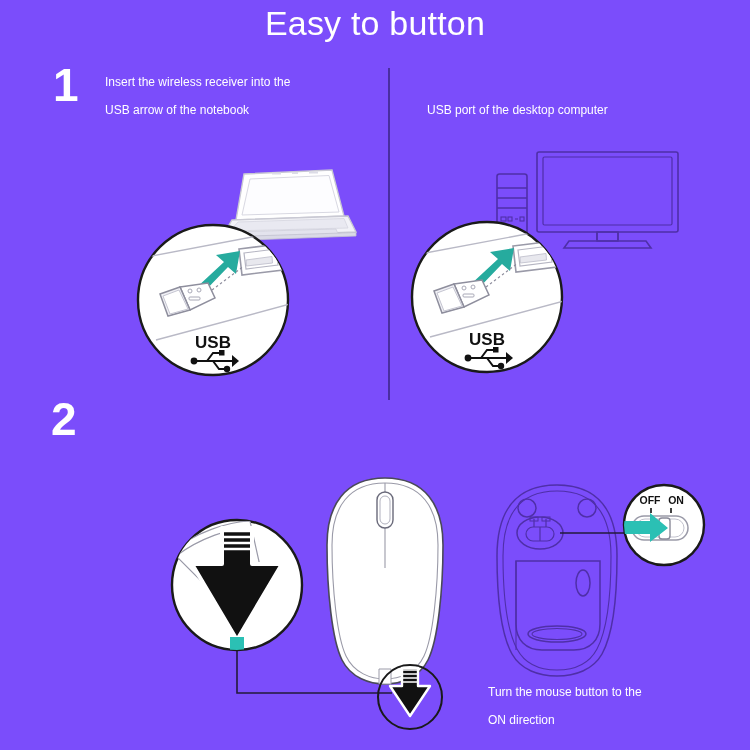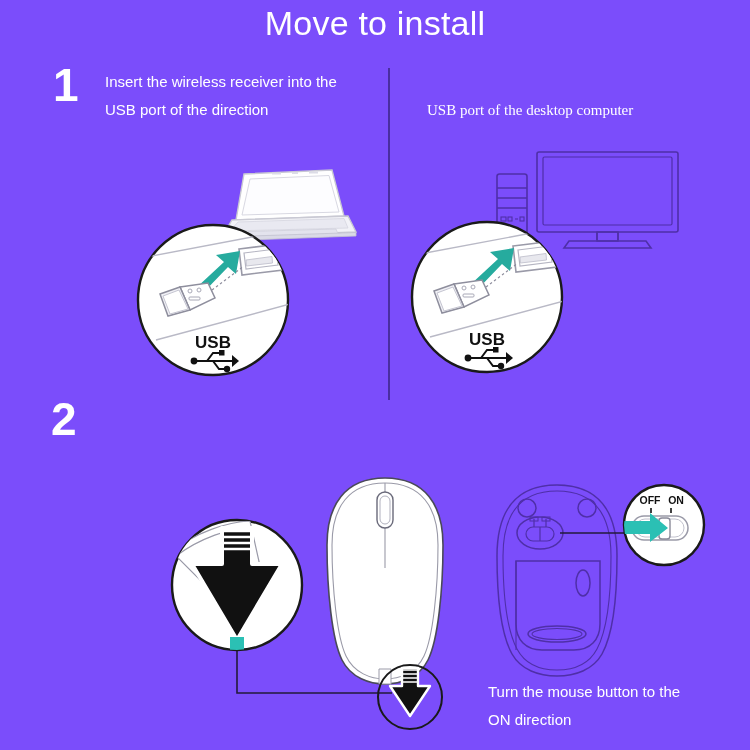--- a/index.html
+++ b/index.html
@@ -13,41 +13,41 @@
   .stage{position:absolute;left:0;top:0;width:750px;height:750px;}
   .title{
     position:absolute;left:0;top:4px;width:750px;
     text-align:center;color:#ffffff;
     font-size:34px;font-weight:400;letter-spacing:0.2px;
   }
   .stepnum{
     position:absolute;color:#ffffff;font-size:46px;font-weight:700;line-height:1;
   }
   .steptext{
-    position:absolute;color:#ffffff;font-size:15px;line-height:28px;font-weight:400;
+    position:absolute;color:#ffffff;font-size:12px;line-height:28px;font-weight:400;
   }
   .divider{
     position:absolute;left:388px;top:68px;width:2px;height:332px;
     background:#4a2ea0;
   }
   svg{display:block;}
   .svglayer{position:absolute;left:0;top:0;width:750px;height:750px;pointer-events:none;}
 </style>
 </head>
 <body>
 
 <div class="stage">
 
-  <div class="title">Move to install</div>
+  <div class="title">Easy to button</div>
 
   <div class="stepnum" style="left:53px;top:62px;">1</div>
   <div class="steptext" style="left:105px;top:68px;width:280px;">Insert the wireless receiver into the</div>
-  <div class="steptext" style="left:105px;top:96px;width:280px;">USB port of the direction</div>
-
-  <div class="steptext" style="left:427px;top:96px;width:310px;font-family:Liberation Serif, serif;">USB port of the desktop computer</div>
+  <div class="steptext" style="left:105px;top:96px;width:280px;">USB arrow of the notebook</div>
+
+  <div class="steptext" style="left:427px;top:96px;width:310px;">USB port of the desktop computer</div>
 
   <div class="divider"></div>
 
   <div class="stepnum" style="left:51px;top:396px;">2</div>
 
   <div class="steptext" style="left:488px;top:678px;width:250px;">Turn the mouse button to the</div>
   <div class="steptext" style="left:488px;top:706px;width:250px;">ON direction</div>
 
   <svg class="svglayer" viewBox="0 0 750 750" xmlns="http://www.w3.org/2000/svg" aria-hidden="true">
     <defs>

